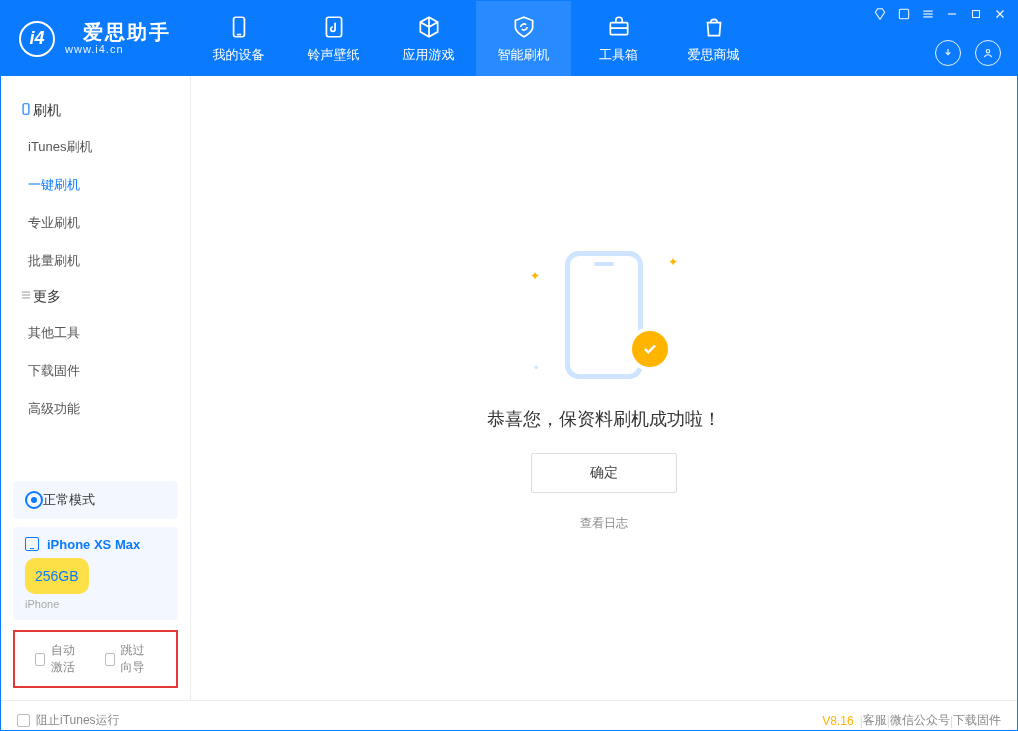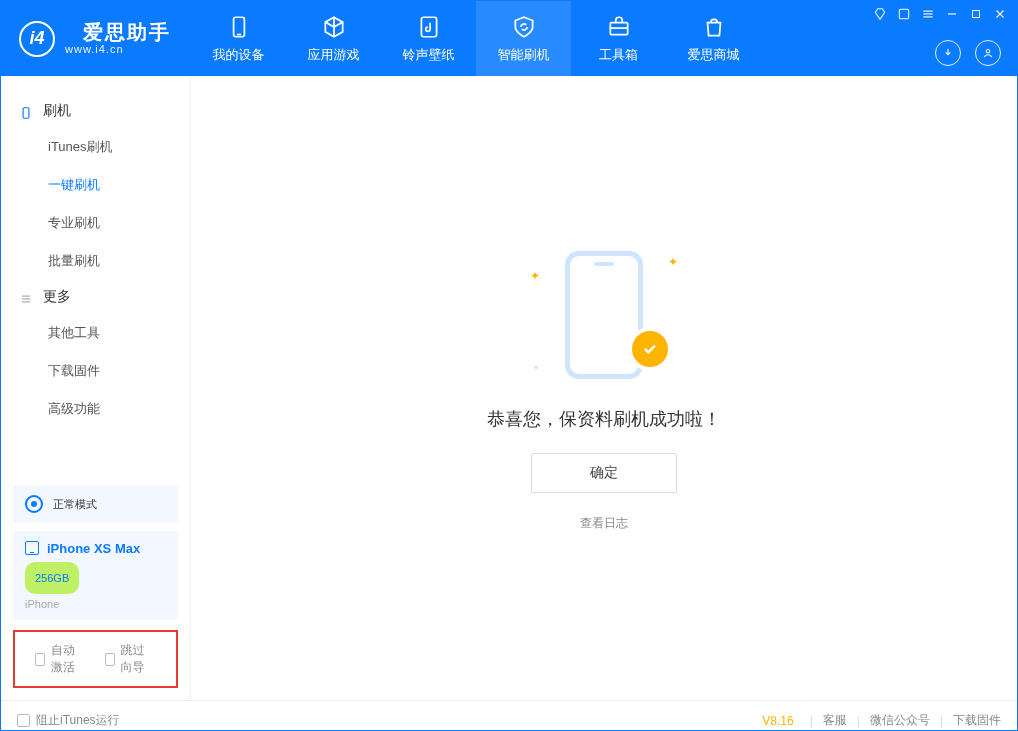--- a/index.html
+++ b/index.html
@@ -20,34 +20,34 @@
 .tab-icon svg { width: 100%; height: 100%; }
 
 .header-right { position: absolute; right: 10px; top: 6px; display: flex; gap: 10px; align-items: center; }
 .header-right-lower { position: absolute; right: 16px; bottom: 10px; display: flex; gap: 14px; align-items: center; }
 .win-btn { width: 14px; height: 14px; display:flex; align-items:center; justify-content:center; cursor: pointer; color:#fff; opacity:0.95; }
 .circ-btn { width: 26px; height: 26px; border: 1.5px solid #fff; border-radius: 50%; display: flex; align-items: center; justify-content: center; cursor: pointer; opacity:0.9; }
 
 
 .body { display: flex; height: calc(100% - 75px - 30px); }
 .sidebar { width: 190px; border-right: 1px solid #eee; display: flex; flex-direction: column; padding-top: 18px; }
-.side-group-header { display: flex; align-items: flex-end; padding: 8px 18px; font-size: 14px; color: #333; gap: 10px; }
+.side-group-header { display: flex; align-items: flex-start; padding: 8px 18px; font-size: 14px; color: #333; }
 .side-group-header .hicon { width:14px; height:14px; display:flex; align-items:center; justify-content:center; }
-.side-item { padding: 10px 18px 10px 47px; font-size: 13px; color: #555; cursor: pointer; }
+.side-item { padding: 10px 18px 10px 27px; font-size: 13px; color: #555; cursor: pointer; }
 .side-item.active { color: #0a7aff; }
 
 .sidebar-bottom { margin-top: auto; padding: 0 12px 0 12px; }
-.mode-card { background: #f3f7ff; border-radius: 4px; padding: 10px 12px; margin: 8px 0; display: flex; align-items: center; gap: 10px; font-size: 11px; color: #333; }
+.mode-card { background: #f3f7ff; border-radius: 4px; padding: 10px 12px; margin: 8px 0; display: flex; align-items: center; font-size: 13px; color: #333; }
 .mode-dot { width:18px; height:18px; border:2px solid #0a7aff; border-radius:50%; display:flex; align-items:center; justify-content:center; }
 .mode-dot::after { content:""; width:6px; height:6px; background:#0a7aff; border-radius:50%; }
 .device-card { background: #f3f7ff; border-radius: 4px; padding: 10px 12px; margin: 8px 0; }
 .device-name { font-size: 13px; font-weight: bold; color: #0a7aff; display:flex; align-items:flex-start; gap:8px; }
 .device-phone-icon { width:14px; height:14px; border:1.5px solid #0a7aff; border-radius:2px; display:inline-block; position:relative; }
 .device-phone-icon::after { content:""; position:absolute; bottom:1px; left:50%; transform:translateX(-50%); width:4px; height:1.5px; background:#0a7aff; }
-.device-badge { display:inline-block; background:#bef264; color:#0a7aff; font-size:11px; padding:10px 10px; border-radius:10px; margin-top:6px; }
+.device-badge { display:inline-block; background:#fde047; color:#0a7aff; font-size:14px; padding:10px 10px; border-radius:10px; margin-top:6px; }
 .device-sub { font-size:11px; color:#aaa; margin-top:4px; }
 
 .checkbox-row { border: 2px solid #e53935; padding: 10px 20px; margin: 10px 0 12px 0; display:flex; gap:18px; align-items:center; }
 .chk { display:flex; align-items:center; gap:6px; font-size:12px; color:#888; cursor:pointer; }
 .chk-box { width:13px; height:13px; border:1px solid #bbb; border-radius:2px; }
 
 
 .main { flex:1; display:flex; flex-direction:column; align-items:center; justify-content:center; gap:22px; }
 .illus { position:relative; width:120px; height:140px; display:flex; align-items:center; justify-content:center; }
 .illus-phone { width:78px; height:128px; border:5px solid #cfe4ff; border-radius:14px; background:#fff; position:relative; }
@@ -57,21 +57,21 @@
 .sparkle.s1 { left:-14px; top:24px; }
 .sparkle.s2 { right:-14px; top:10px; }
 .sparkle.s3 { left:-10px; bottom:10px; color:#cfe4ff; }
 .msg { font-size:18px; color:#333; }
 .ok-btn { border:1px solid #ddd; background:#fff; padding:10px 58px; font-size:14px; color:#444; cursor:pointer; border-radius:2px; }
 .log-link { font-size:12px; color:#888; cursor:pointer; }
 
 
 .footer { height:40px; border-top:1px solid #eee; display:flex; align-items:center; padding:0 16px; font-size:12px; color:#888; }
 .footer .chk { color:#888; }
-.footer-right { margin-left:auto; display:flex; align-items:center; gap:10px; }
+.footer-right { margin-left:auto; display:flex; align-items:center; }
 .footer-right a { color:#888; cursor:pointer; text-decoration:none; }
 .sep { color:#ddd; }
 .ver { color:#ffb400; margin-right:6px; }
 </style>
 </head>
 <body>
 
 <div class="header">
   <div class="logo-area">
     <div class="logo-circle">i4</div>
@@ -87,34 +87,34 @@
           <svg viewBox="0 0 24 24" fill="none" stroke="#fff" stroke-width="1.6">
             <rect x="7" y="3" width="10" height="18" rx="2"></rect>
             <line x1="10" y1="19" x2="14" y2="19"></line>
           </svg>
         </span>
       <span>我的设备</span>
     </div>
     <div class="tab">
       <span class="tab-icon">
           <svg viewBox="0 0 24 24" fill="none" stroke="#fff" stroke-width="1.6">
+            <rect x="5" y="3" width="14" height="18" rx="2"></rect>
+            <path d="M13 8v6a2 2 0 1 1-2-2"></path>
+          </svg>
+        </span>
+      <span>铃声壁纸</span>
+    </div>
+    <div class="tab">
+      <span class="tab-icon">
+          <svg viewBox="0 0 24 24" fill="none" stroke="#fff" stroke-width="1.6">
             <path d="M12 3l8 4.5v9L12 21l-8-4.5v-9L12 3z"></path>
             <path d="M12 3v18M4 7.5l8 4.5 8-4.5"></path>
           </svg>
         </span>
       <span>应用游戏</span>
-    </div>
-    <div class="tab">
-      <span class="tab-icon">
-          <svg viewBox="0 0 24 24" fill="none" stroke="#fff" stroke-width="1.6">
-            <rect x="5" y="3" width="14" height="18" rx="2"></rect>
-            <path d="M13 8v6a2 2 0 1 1-2-2"></path>
-          </svg>
-        </span>
-      <span>铃声壁纸</span>
     </div>
     <div class="tab active">
       <span class="tab-icon">
           <svg viewBox="0 0 24 24" fill="none" stroke="#fff" stroke-width="1.6">
             <path d="M12 3l8 3v6c0 5-8 9-8 9s-8-4-8-9V6l8-3z"></path>
             <path d="M9 12a3 3 0 0 1 5-2M15 12a3 3 0 0 1-5 2"></path>
           </svg>
         </span>
       <span>智能刷机</span>
     </div>

